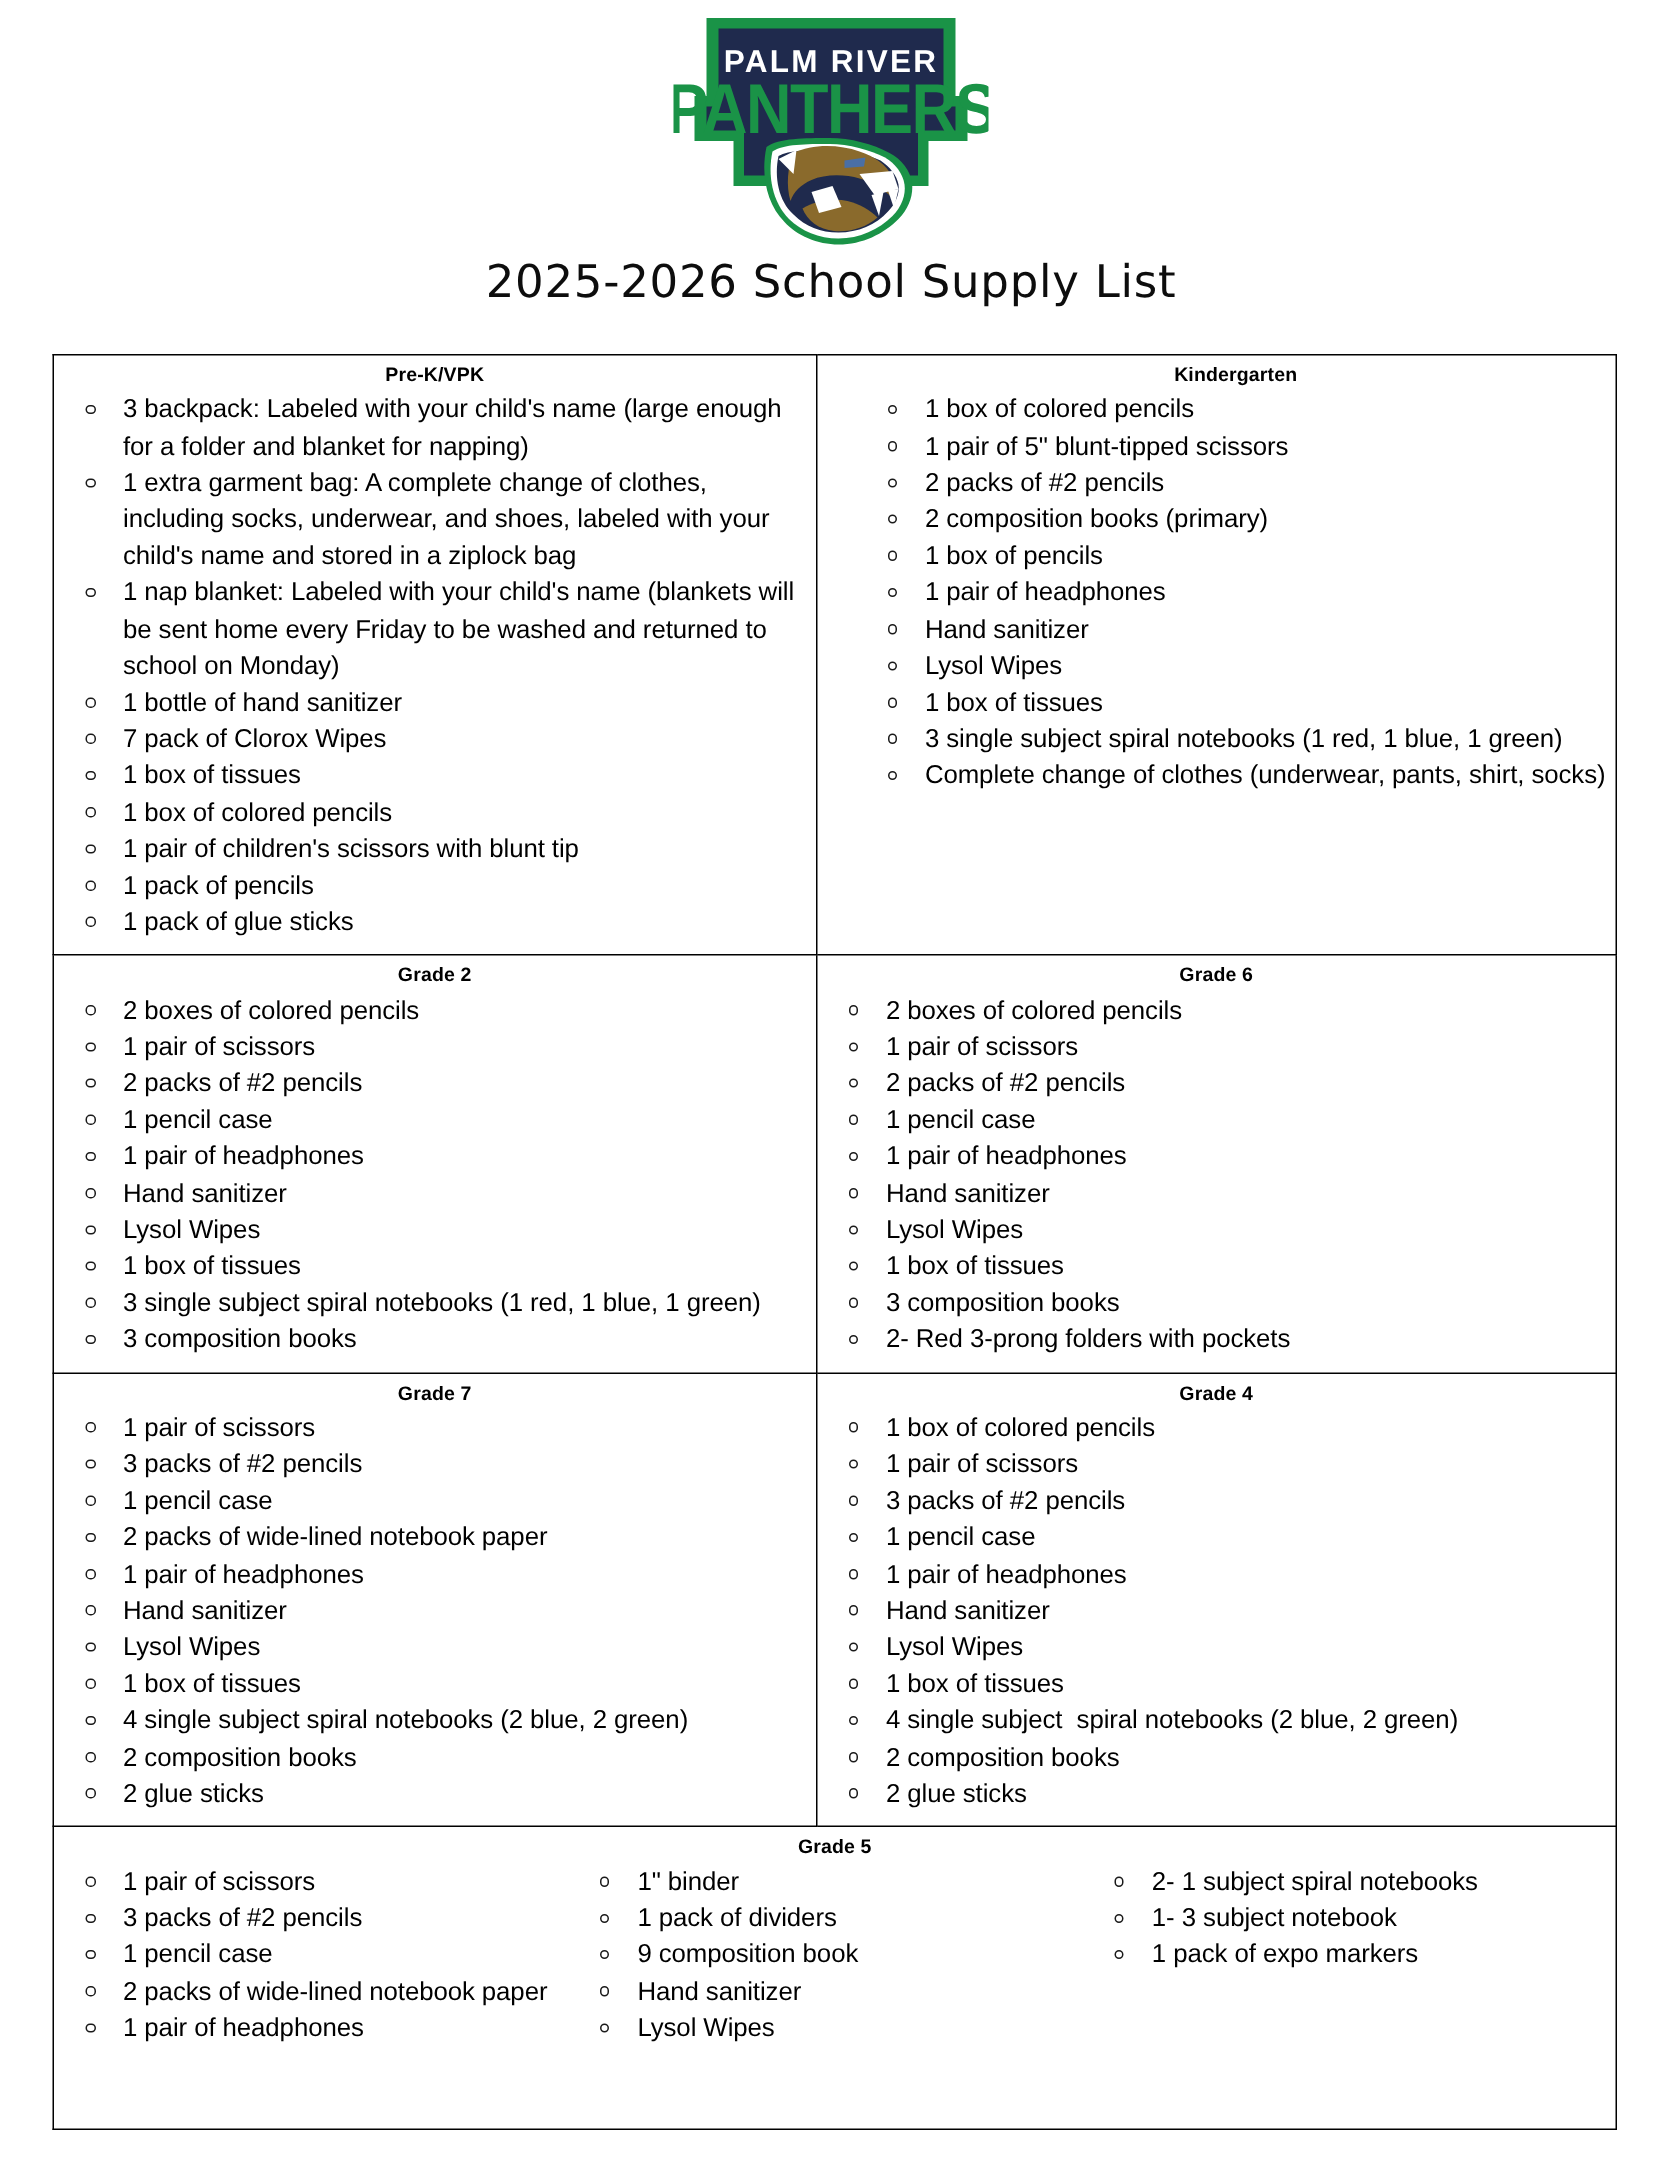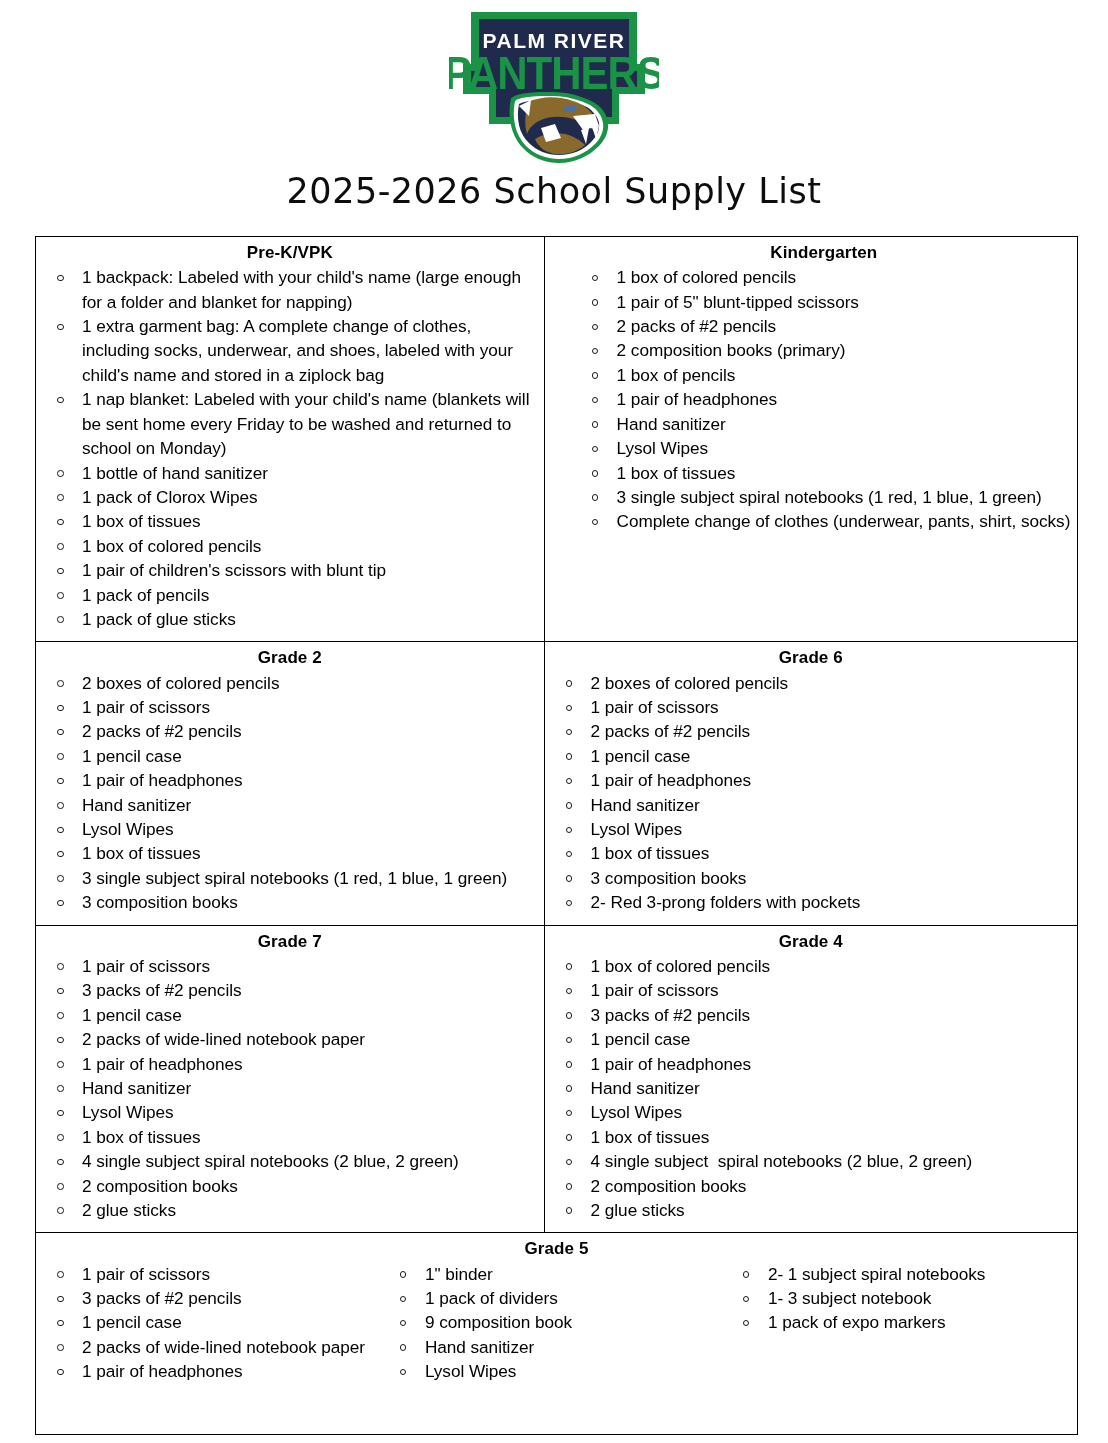--- a/index.html
+++ b/index.html
@@ -32,21 +32,21 @@
   }
   .logo {
     width: 210px;
     height: 166px;
   }
 
   
   .title {
     text-align: center;
     font-family: "DejaVu Sans", sans-serif;
-    font-size: 35px;
+    font-size: 30px;
     font-weight: 400;
     letter-spacing: 0.5px;
     color: #0d0d0d;
     margin: 0;
     padding: 0 0 14px 0;
     line-height: 1.1;
   }
 
   
   .supply-table {
@@ -57,21 +57,21 @@
     border-collapse: collapse;
     table-layout: fixed;
   }
   .supply-table td {
     border: 1.6px solid #000000;
     vertical-align: top;
     padding: 5px 6px 10px 6px;
   }
   .grade-head {
     text-align: center;
-    font-size: 17px;
+    font-size: 13px;
     font-weight: bold;
     line-height: 1.25;
     margin: 0 0 2px 0;
     letter-spacing: 0.1px;
   }
   ul.items {
     list-style: none;
     margin: 0;
     padding: 0;
   }
@@ -164,25 +164,25 @@
 
   <h1 class="title">2025-2026 School Supply List</h1>
 
   <table class="supply-table">
     <tbody>
 
       <tr>
         <td style="width:50%;">
           <div class="grade-head">Pre-K/VPK</div>
           <ul class="items">
-            <li>1 backpack: Labeled with your child's name (large enough for a folder and blanket for napping)</li>
+            <li>3 backpack: Labeled with your child's name (large enough for a folder and blanket for napping)</li>
             <li>1 extra garment bag: A complete change of clothes, including socks, underwear, and shoes, labeled with your child's name and stored in a ziplock bag</li>
             <li>1 nap blanket: Labeled with your child's name (blankets will be sent home every Friday to be washed and returned to school on Monday)</li>
             <li>1 bottle of hand sanitizer</li>
-            <li>1 pack of Clorox Wipes</li>
+            <li>7 pack of Clorox Wipes</li>
             <li>1 box of tissues</li>
             <li>1 box of colored pencils</li>
             <li>1 pair of children's scissors with blunt tip</li>
             <li>1 pack of pencils</li>
             <li>1 pack of glue sticks</li>
           </ul>
         </td>
         <td style="width:50%;padding-left:32px;">
           <div class="grade-head">Kindergarten</div>
           <ul class="items">

